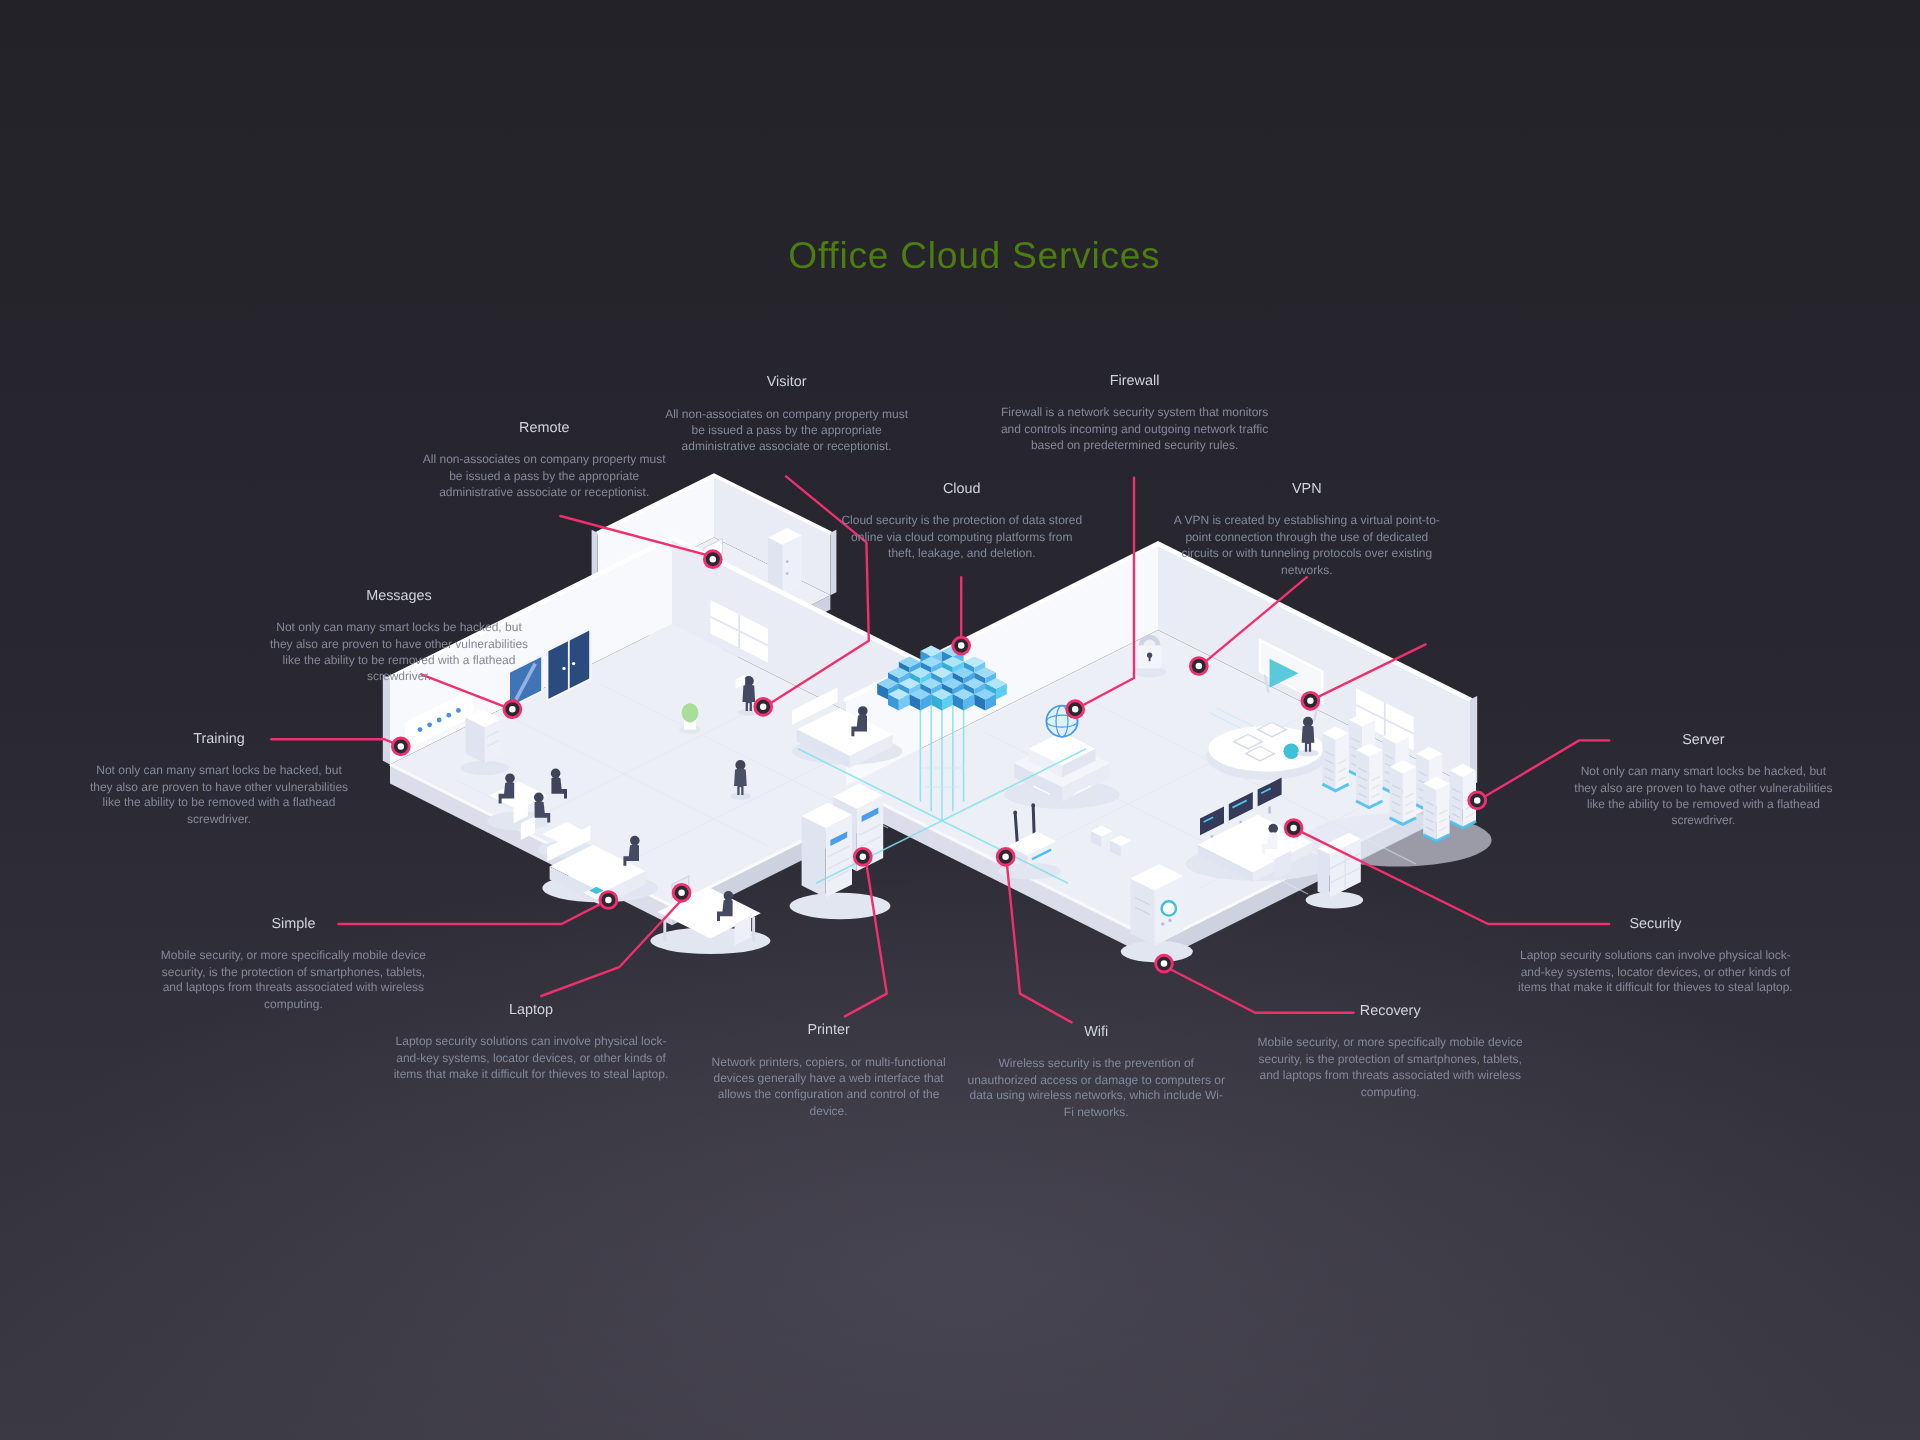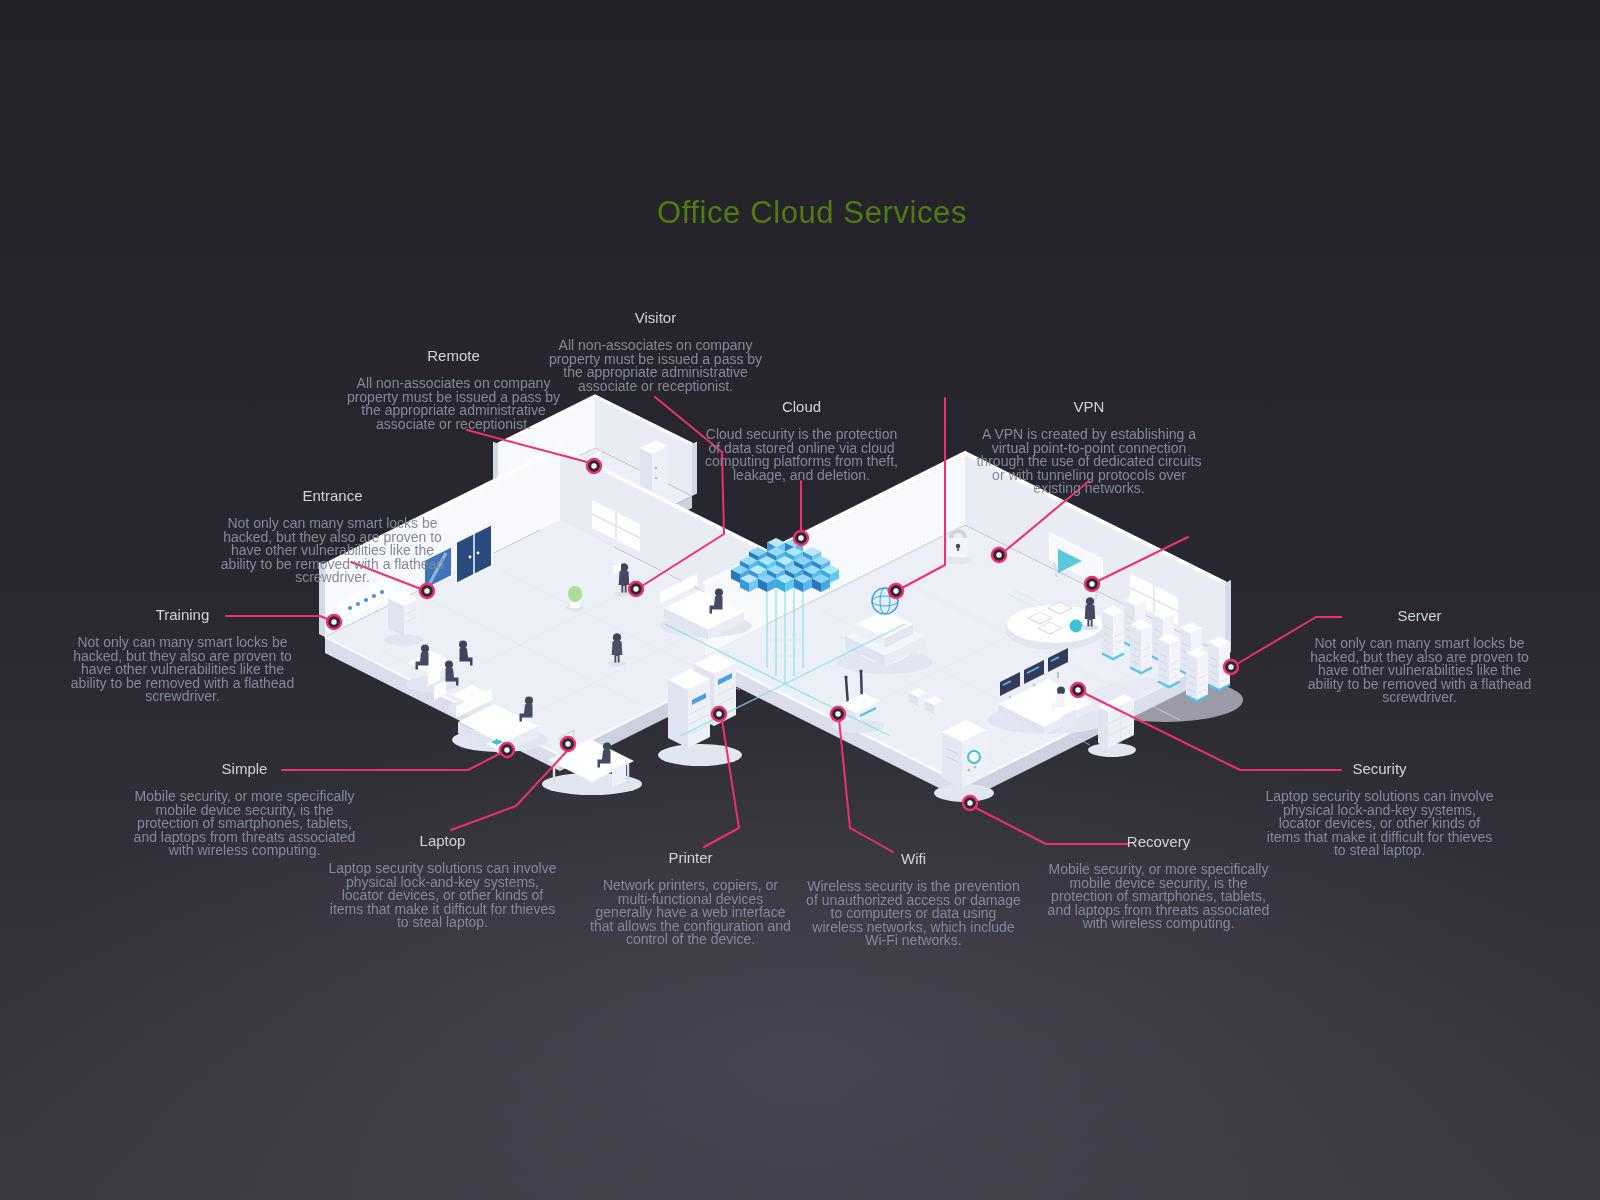--- a/index.html
+++ b/index.html
@@ -10,22 +10,22 @@
       linear-gradient(180deg,#232228 0%,#292831 48%,#3b3944 100%);
     font-family:"Liberation Sans", sans-serif;
   }
   .stage{position:absolute;inset:0}
   .title{
     position:absolute;top:183px;left:0;width:100%;text-align:center;margin:12px;
     font-size:31px;font-weight:400;letter-spacing:.6px;color:#4d7c0f;
   }
   svg.scene{position:absolute;left:0;top:0;width:1600px;height:1200px}
   .callout{position:absolute;text-align:center}
-  .co-title{font-size:15px;color:#cfd3dd;font-weight:400;margin:0 0 12px 0;line-height:18px}
-  .co-desc{font-size:14px;line-height:13.5px;color:#84889b;margin:0}
+  .co-title{font-size:12px;color:#cfd3dd;font-weight:400;margin:0 0 12px 0;line-height:18px}
+  .co-desc{font-size:10px;line-height:13.5px;color:#84889b;margin:0}
   
   .floor{fill:#edeff7}
   .wallL{fill:#f8f9fd}
   .wallR{fill:#e9ecf5}
   .cap{stroke:#ffffff;stroke-width:4;stroke-linecap:round;fill:none}
   .cap2{stroke:#ffffff;stroke-width:3;stroke-linecap:round;fill:none}
   .edgeQ{fill:#d5d9e7}
   .plA{fill:#dbdeea}
   .plB{fill:#cdd1e0}
   .white{fill:#ffffff}
@@ -428,30 +428,34 @@
   </svg>
 
   <div class="callout" style="left:346px;top:347px;width:215px">
     <div class="co-title">Remote</div>
     <p class="co-desc">All non-associates on company property must be issued a pass by the appropriate administrative associate or receptionist.</p>
   </div>
   <div class="callout" style="left:548px;top:309px;width:215px">
     <div class="co-title">Visitor</div>
     <p class="co-desc">All non-associates on company property must be issued a pass by the appropriate administrative associate or receptionist.</p>
   </div>
+  <div class="callout" style="left:833px;top:308px;width:225px">
+    <div class="co-title">Firewall</div>
+    <p class="co-desc">Firewall is a network security system that monitors and controls incoming and outgoing network traffic based on predetermined security rules.</p>
+  </div>
   <div class="callout" style="left:699px;top:398px;width:205px">
     <div class="co-title">Cloud</div>
     <p class="co-desc">Cloud security is the protection of data stored online via cloud computing platforms from theft, leakage, and deletion.</p>
   </div>
   <div class="callout" style="left:974px;top:398px;width:230px">
     <div class="co-title">VPN</div>
     <p class="co-desc">A VPN is created by establishing a virtual point-to-point connection through the use of dedicated circuits or with tunneling protocols over existing networks.</p>
   </div>
   <div class="callout" style="left:220px;top:487px;width:225px">
-    <div class="co-title">Entrance</div>
+    <div class="co-title">Messages</div>
     <p class="co-desc">Not only can many smart locks be hacked, but they also are proven to have other vulnerabilities like the ability to be removed with a flathead screwdriver.</p>
   </div>
   <div class="callout" style="left:70px;top:606px;width:225px">
     <div class="co-title">Training</div>
     <p class="co-desc">Not only can many smart locks be hacked, but they also are proven to have other vulnerabilities like the ability to be removed with a flathead screwdriver.</p>
   </div>
   <div class="callout" style="left:1307px;top:607px;width:225px">
     <div class="co-title">Server</div>
     <p class="co-desc">Not only can many smart locks be hacked, but they also are proven to have other vulnerabilities like the ability to be removed with a flathead screwdriver.</p>
   </div>

